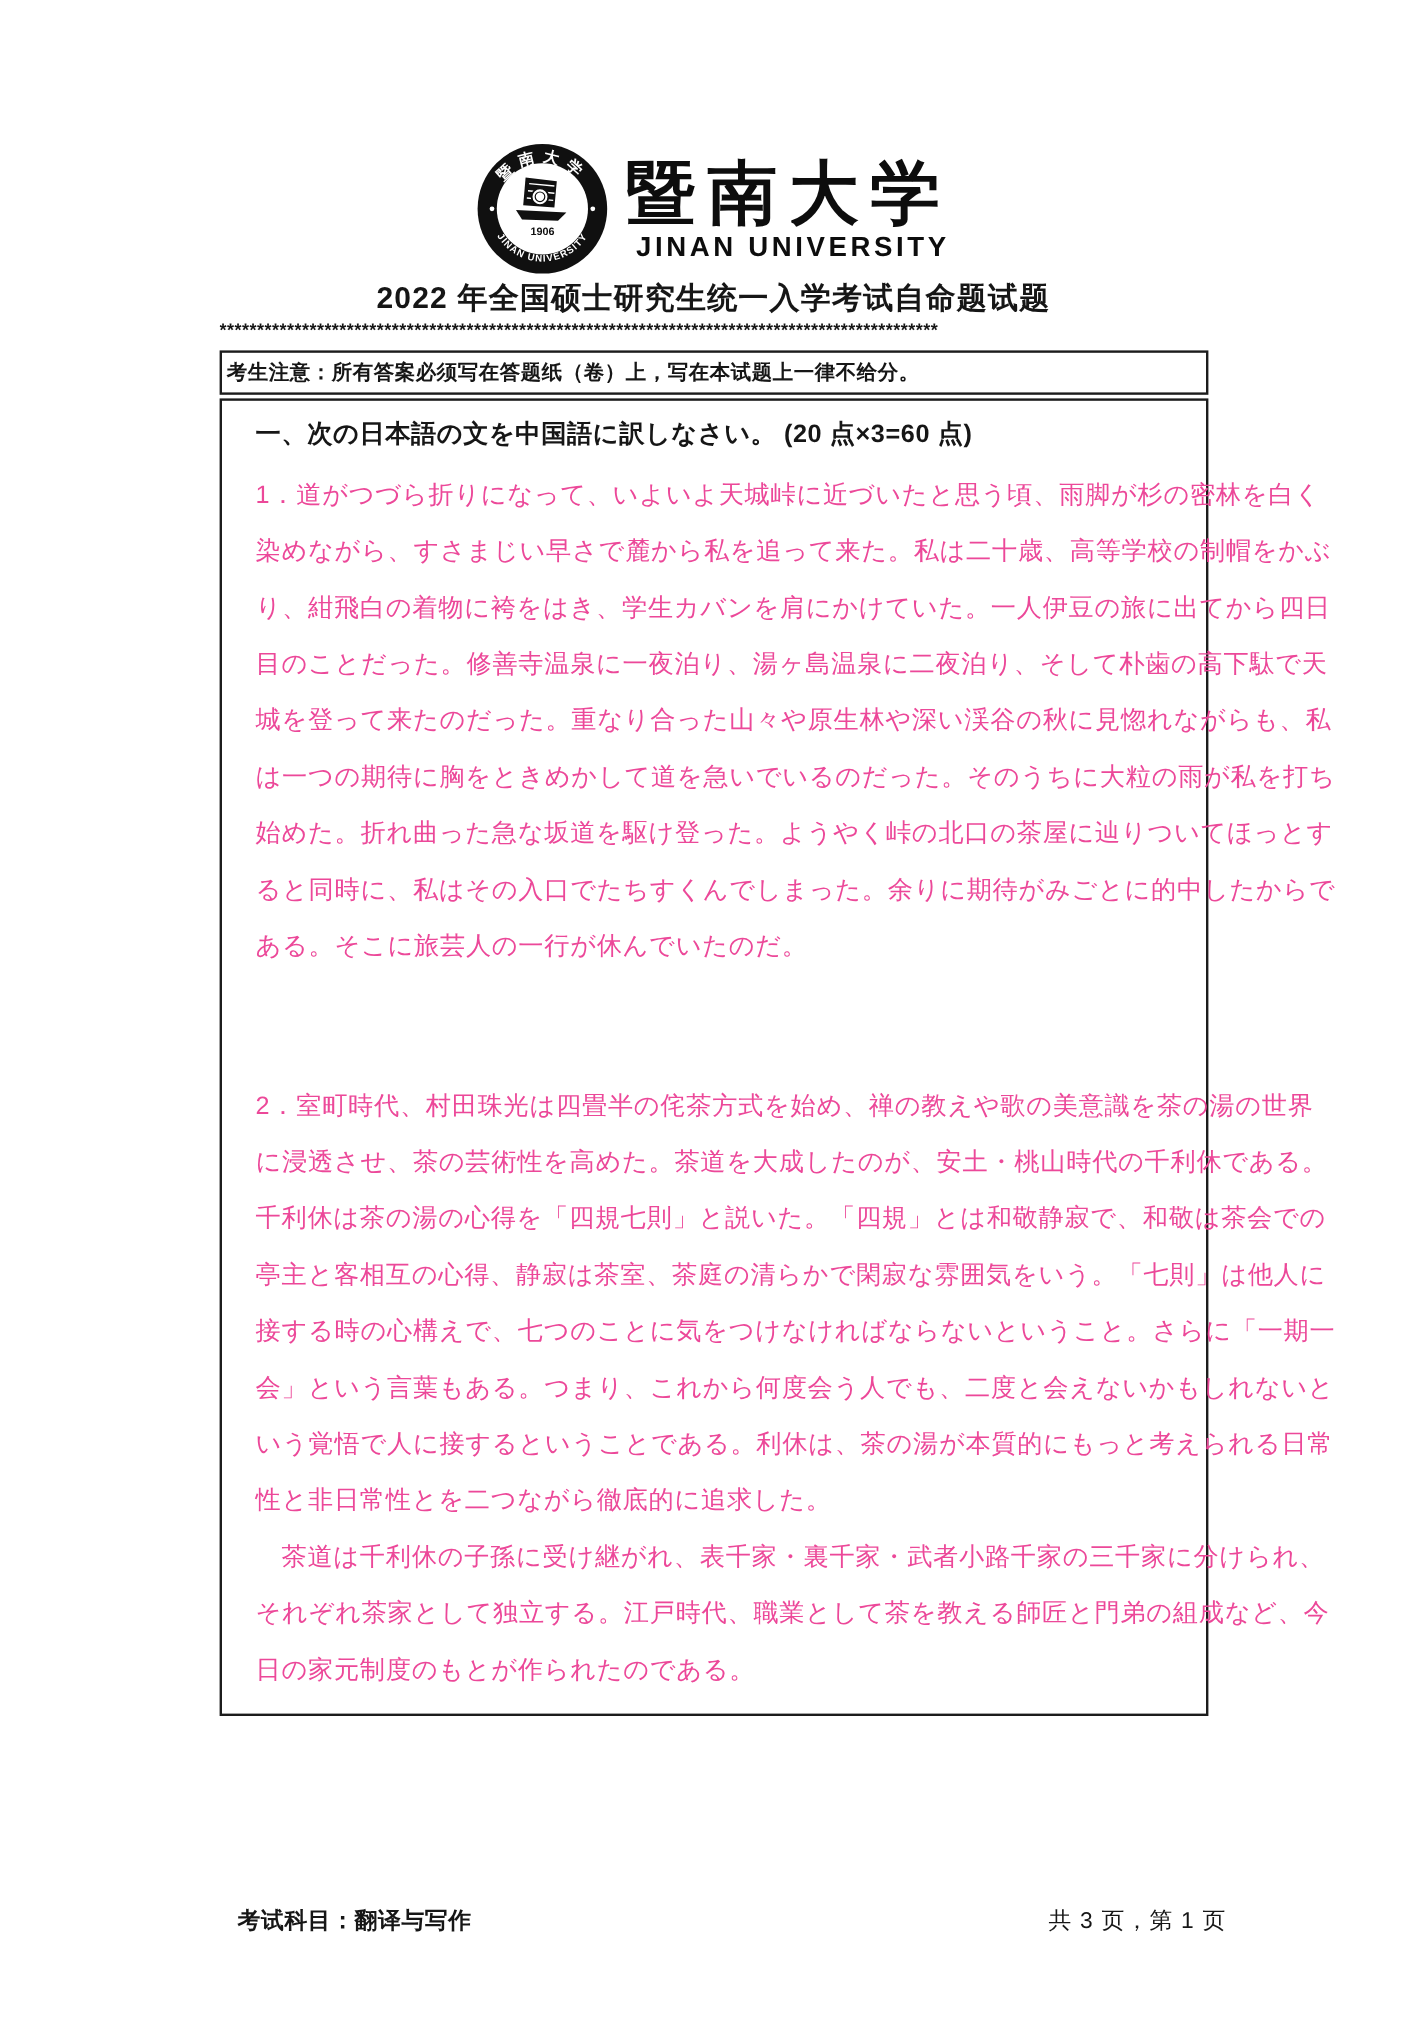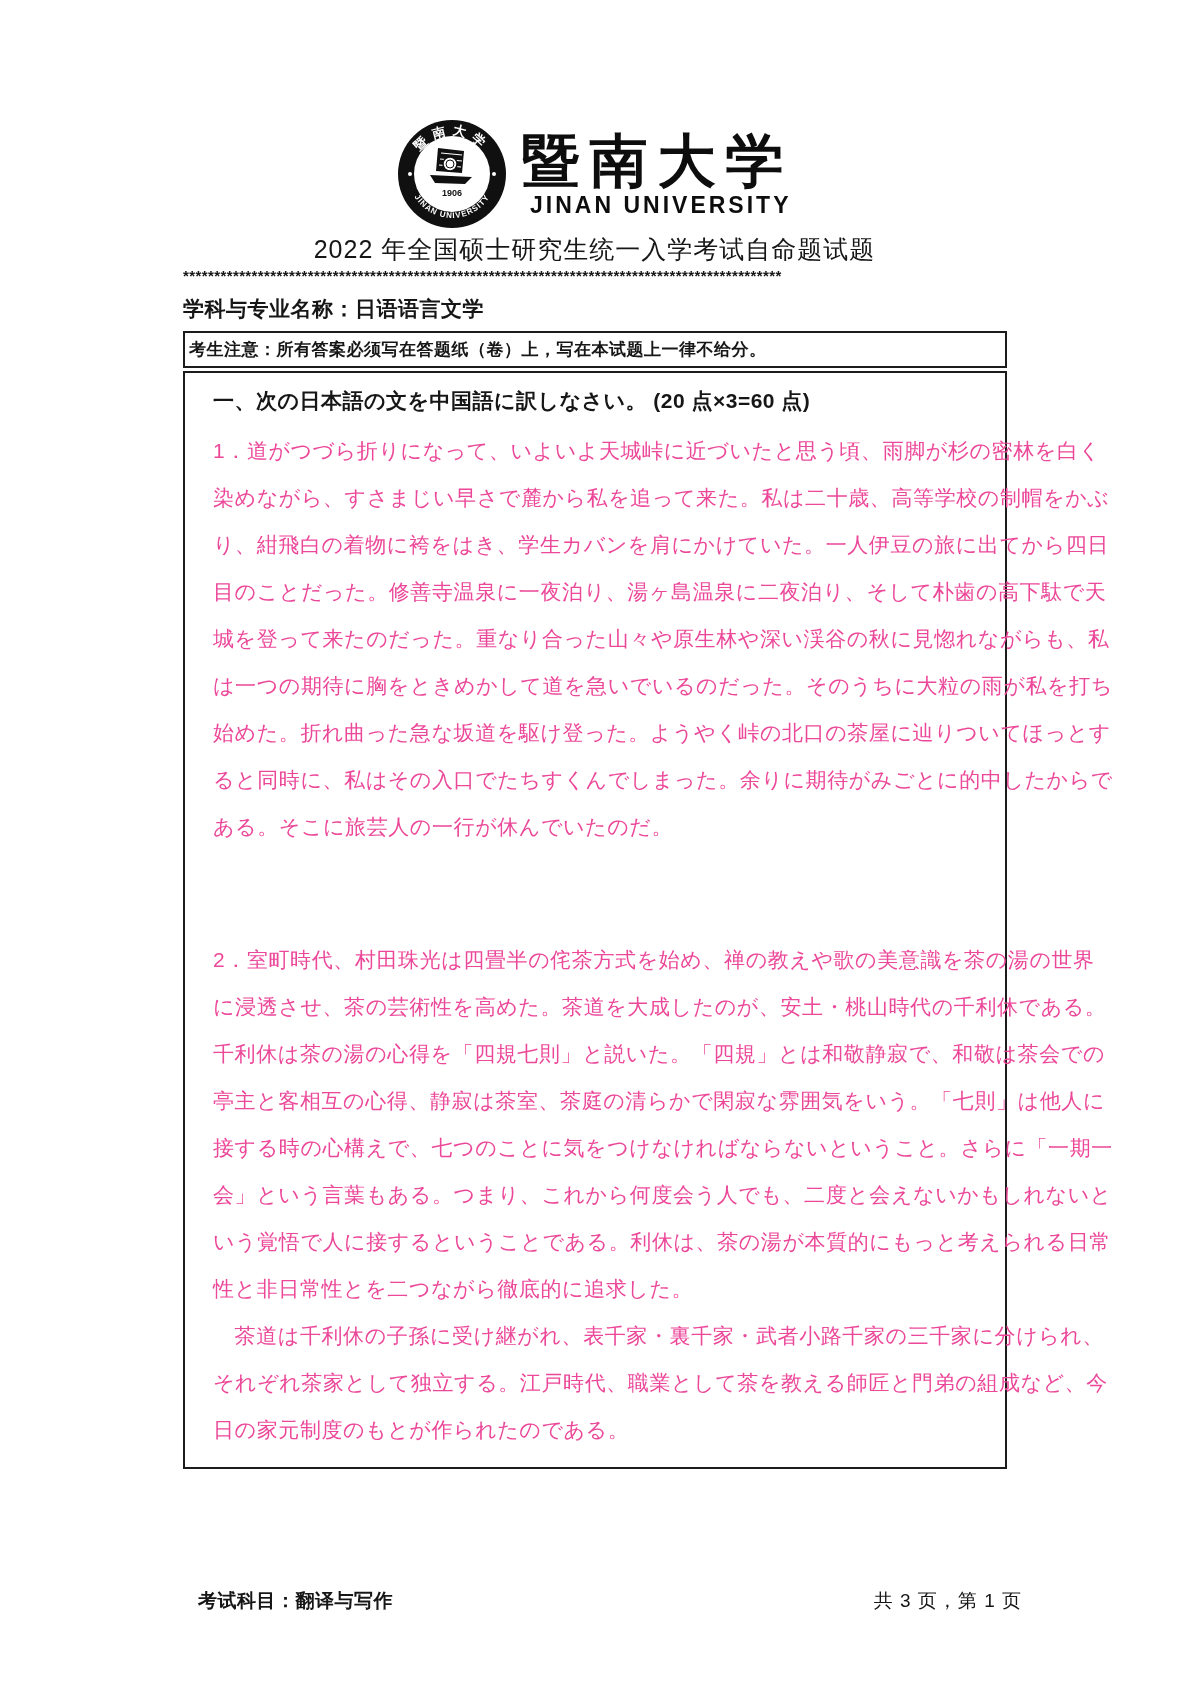--- a/index.html
+++ b/index.html
@@ -23,21 +23,21 @@
   .uni-zh{
     font-family:"DejaVu Serif","Liberation Serif",serif;
     font-weight:bold;font-size:58px;line-height:62px;letter-spacing:10px;
     color:#0d0d0d;
   }
   .uni-en{
     font-weight:bold;font-size:23px;letter-spacing:3px;line-height:26px;
     align-self:flex-end;margin-right:2px;color:#0d0d0d;
   }
   .exam-title{
-    text-align:center;font-size:25px;font-weight:normal;line-height:30px;
+    text-align:center;font-size:25px;font-weight:bold;line-height:30px;
     margin-top:4px;letter-spacing:1px;
   }
   .separator{
     margin:4px 0 0 183px;width:824px;
     font-size:15px;font-weight:bold;letter-spacing:0.4px;
     white-space:nowrap;overflow:hidden;line-height:16px;
   }
 
   
   .content{margin-left:183px;width:824px;}
@@ -114,21 +114,20 @@
     </div>
   </div>
 
   <div class="exam-title">2022 年全国硕士研究生统一入学考试自命题试题</div>
 
   <div class="separator">************************************************************************************************</div>
 
   <div class="content">
 
     <div class="meta">
-      <div class="meta-line"><span>学科与专业名称：</span><span>日语语言文学</span></div>
     </div>
 
     <div class="notice-box">
       <span>考生注意：所有答案必须写在答题纸（卷）上，写在本试题上一律不给分。</span>
     </div>
 
     <div class="question-box">
       <div class="q-heading">一、次の日本語の文を中国語に訳しなさい。 (20 点×3=60 点)</div>
 
       <div class="passage">

